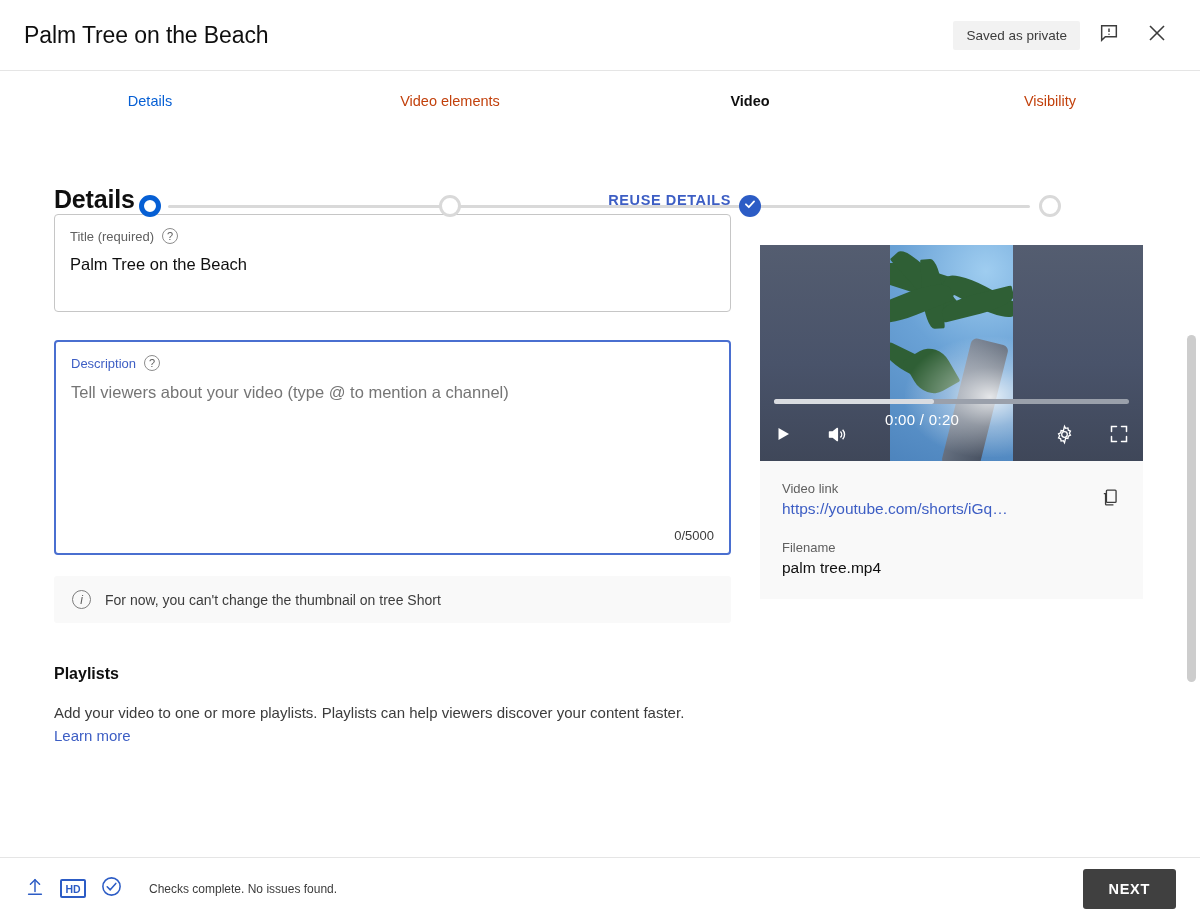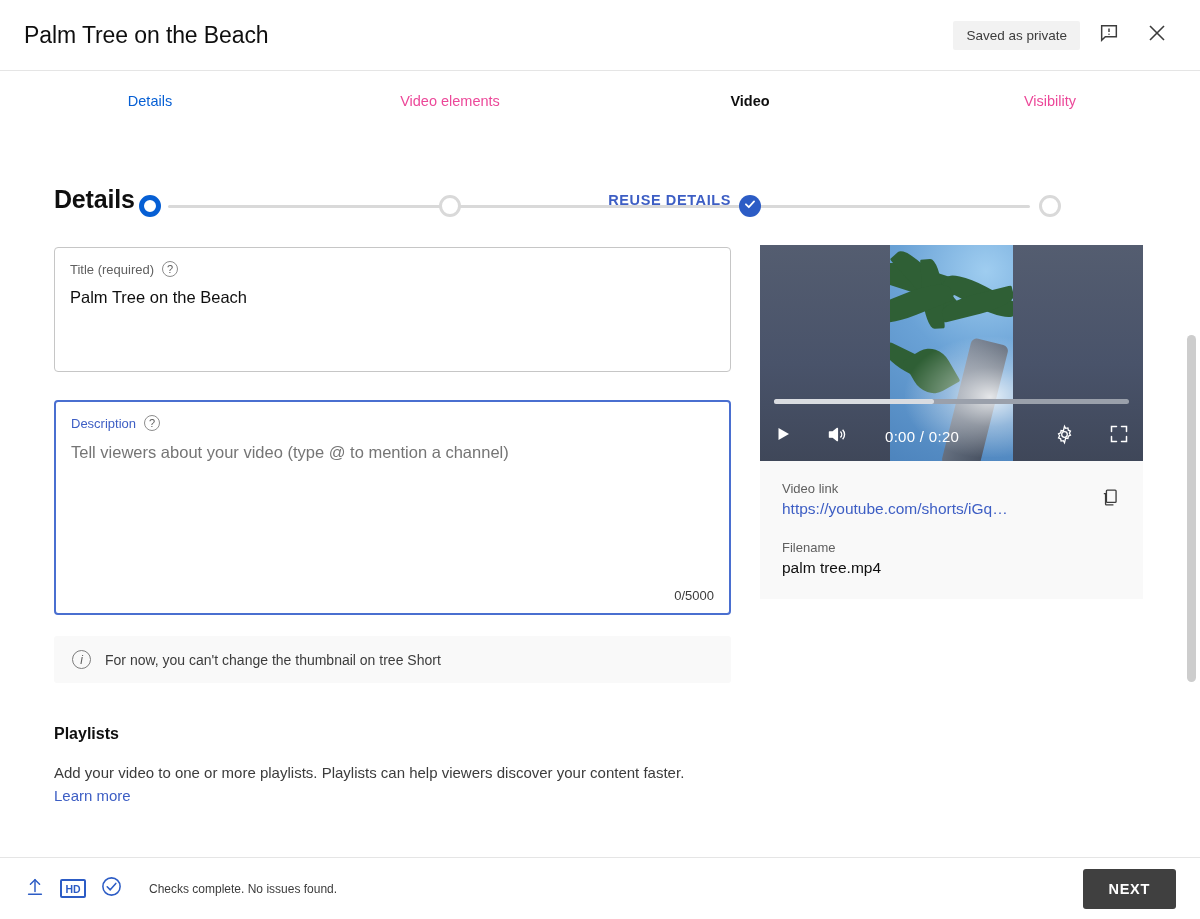--- a/index.html
+++ b/index.html
@@ -33,21 +33,21 @@
     background: transparent; border: none;
   }
 
   
   .stepper { position: absolute; top: 71px; left: 0; width: 1200px; height: 92px; }
   .step-labels {
     position: absolute; top: 22px; left: 0; width: 1200px;
     display: flex;
   }
   .step-label {
-    flex: 1; text-align: center; font-size: 14.5px; color: #ec4899;
+    flex: 1; text-align: center; font-size: 14.5px; color: #c2410c;
     white-space: nowrap;
   }
   .step-label.active { color: #065fd4; font-weight: 500; }
   .step-label.done { color: #0f0f0f; font-weight: 700; }
   .step-track {
     position: absolute; top: 134px; left: 168px; width: 862px; height: 3px;
     background: #d9d9d9; border-radius: 2px;
   }
   .step-dots {
     position: absolute; top: 124px; left: 0; width: 1200px; display: flex;
@@ -78,21 +78,21 @@
   .reuse-link {
     margin-left: auto; color: #3d5ec4; font-size: 14.5px; font-weight: 600;
     letter-spacing: 0.6px; cursor: pointer;
   }
 
   
   .field {
     width: 677px; border: 1px solid #c6c6c6; border-radius: 4px;
     padding: 13px 15px 10px 15px; background: #fff; position: relative;
   }
-  .field.title-field { margin-top: 33px; height: 125px; }
+  .field.title-field { height: 98px; }
   .field.desc-field {
     margin-top: 28px; height: 215px; border: 2px solid #4a6fd0;
   }
   .field-label {
     display: flex; align-items: center; gap: 8px;
     font-size: 13px; color: #606060;
   }
   .desc-field .field-label { color: #3d5ec4; }
   .help-icon {
     width: 16px; height: 16px; border-radius: 50%; border: 1.3px solid #8d8d8d;
@@ -163,21 +163,21 @@
   .progress {
     position: absolute; left: 14px; right: 14px; bottom: 57px; height: 5px;
     background: #9aa0ab; border-radius: 3px; cursor: pointer;
   }
   .progress-fill {
     position: absolute; left: 0; top: 0; height: 100%; width: 45%;
     background: #d9dce1; border-radius: 3px;
   }
   .controls {
     position: absolute; left: 0; right: 0; bottom: 0; height: 50px;
-    display: flex; align-items: center; padding: 0 14px; gap: 34px;
+    display: flex; padding: 0 14px; gap: 34px;
   }
   .ctrl { cursor: pointer; display: flex; align-items: center; }
   .time {
     color: #fff; font-size: 15px; letter-spacing: .3px; margin-left: 4px;
     white-space: nowrap;
   }
   .ctrl-spacer { margin-left: auto; }
 
   .meta {
     width: 383px; background: #f9f9f9; padding: 20px 22px 22px 22px;

